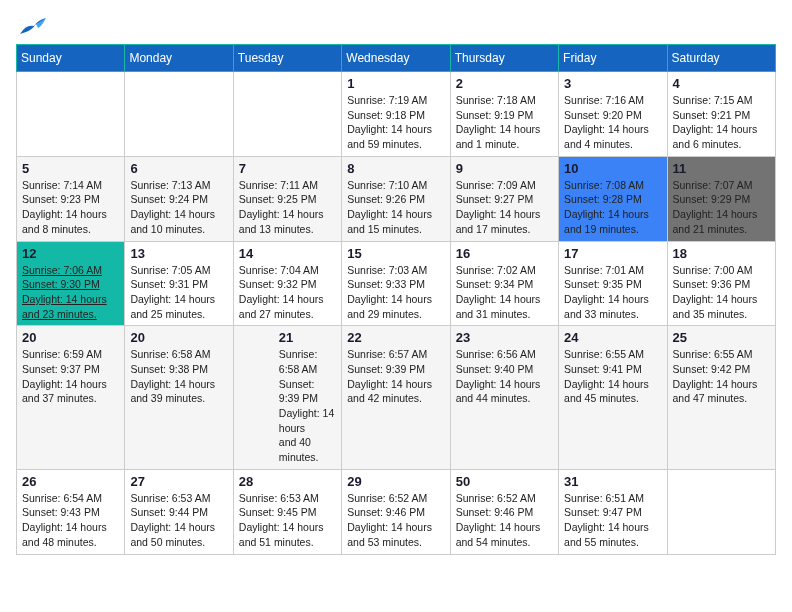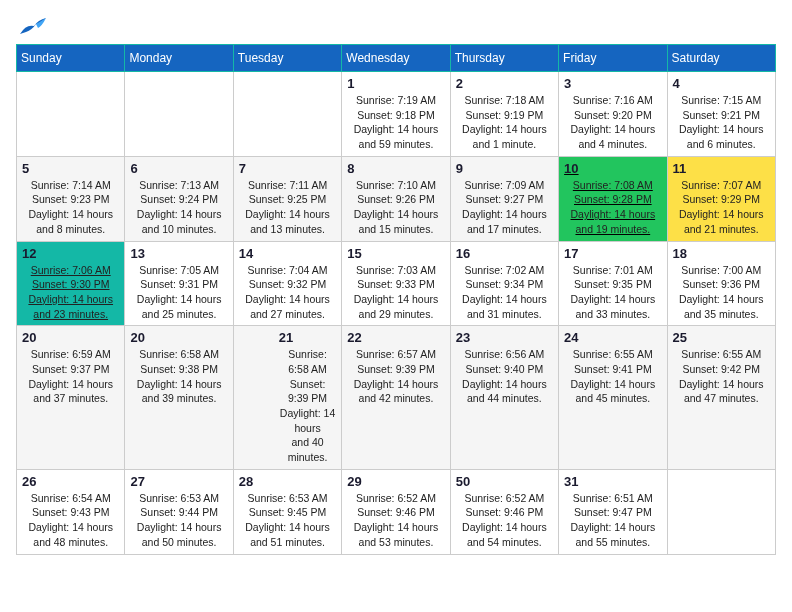--- a/index.html
+++ b/index.html
@@ -78,21 +78,20 @@
     .day-number {
       font-weight: bold;
       font-size: 13px;
       margin-bottom: 2px;
       color: #1a1a2e;
     }
     .day-info {
       color: #222;
       font-size: 10.5px;
       line-height: 1.4;
-      text-align: center;
     }
     .empty-cell {
       background: #f9f9f9;
     }
     tr:nth-child(odd) td {
       background-color: #fff;
     }
     tr:nth-child(even) td {
       background-color: #f5f5f5;
     }
@@ -198,28 +197,28 @@
 Daylight: 14 hours
 and 15 minutes.</div>
         </td>
         <td style="background-color: rgb(245, 245, 245);">
           <div class="day-number">9</div>
           <div class="day-info" style="white-space: pre-line;">Sunrise: 7:09 AM
 Sunset: 9:27 PM
 Daylight: 14 hours
 and 17 minutes.</div>
         </td>
-        <td style="background-color: #22c55e; text-decoration: underline;">
+        <td style="background-color: #3b82f6;">
           <div class="day-number">10</div>
           <div class="day-info" style="white-space: pre-line;">Sunrise: 7:08 AM
 Sunset: 9:28 PM
 Daylight: 14 hours
 and 19 minutes.</div>
         </td>
-        <td style="background-color: #fde047;">
+        <td style="background-color: #737373;">
           <div class="day-number">11</div>
           <div class="day-info" style="white-space: pre-line;">Sunrise: 7:07 AM
 Sunset: 9:29 PM
 Daylight: 14 hours
 and 21 minutes.</div>
         </td>
       </tr>
       <tr>
         <td style="background-color: #14b8a6;">
           <div class="day-number">12</div>

